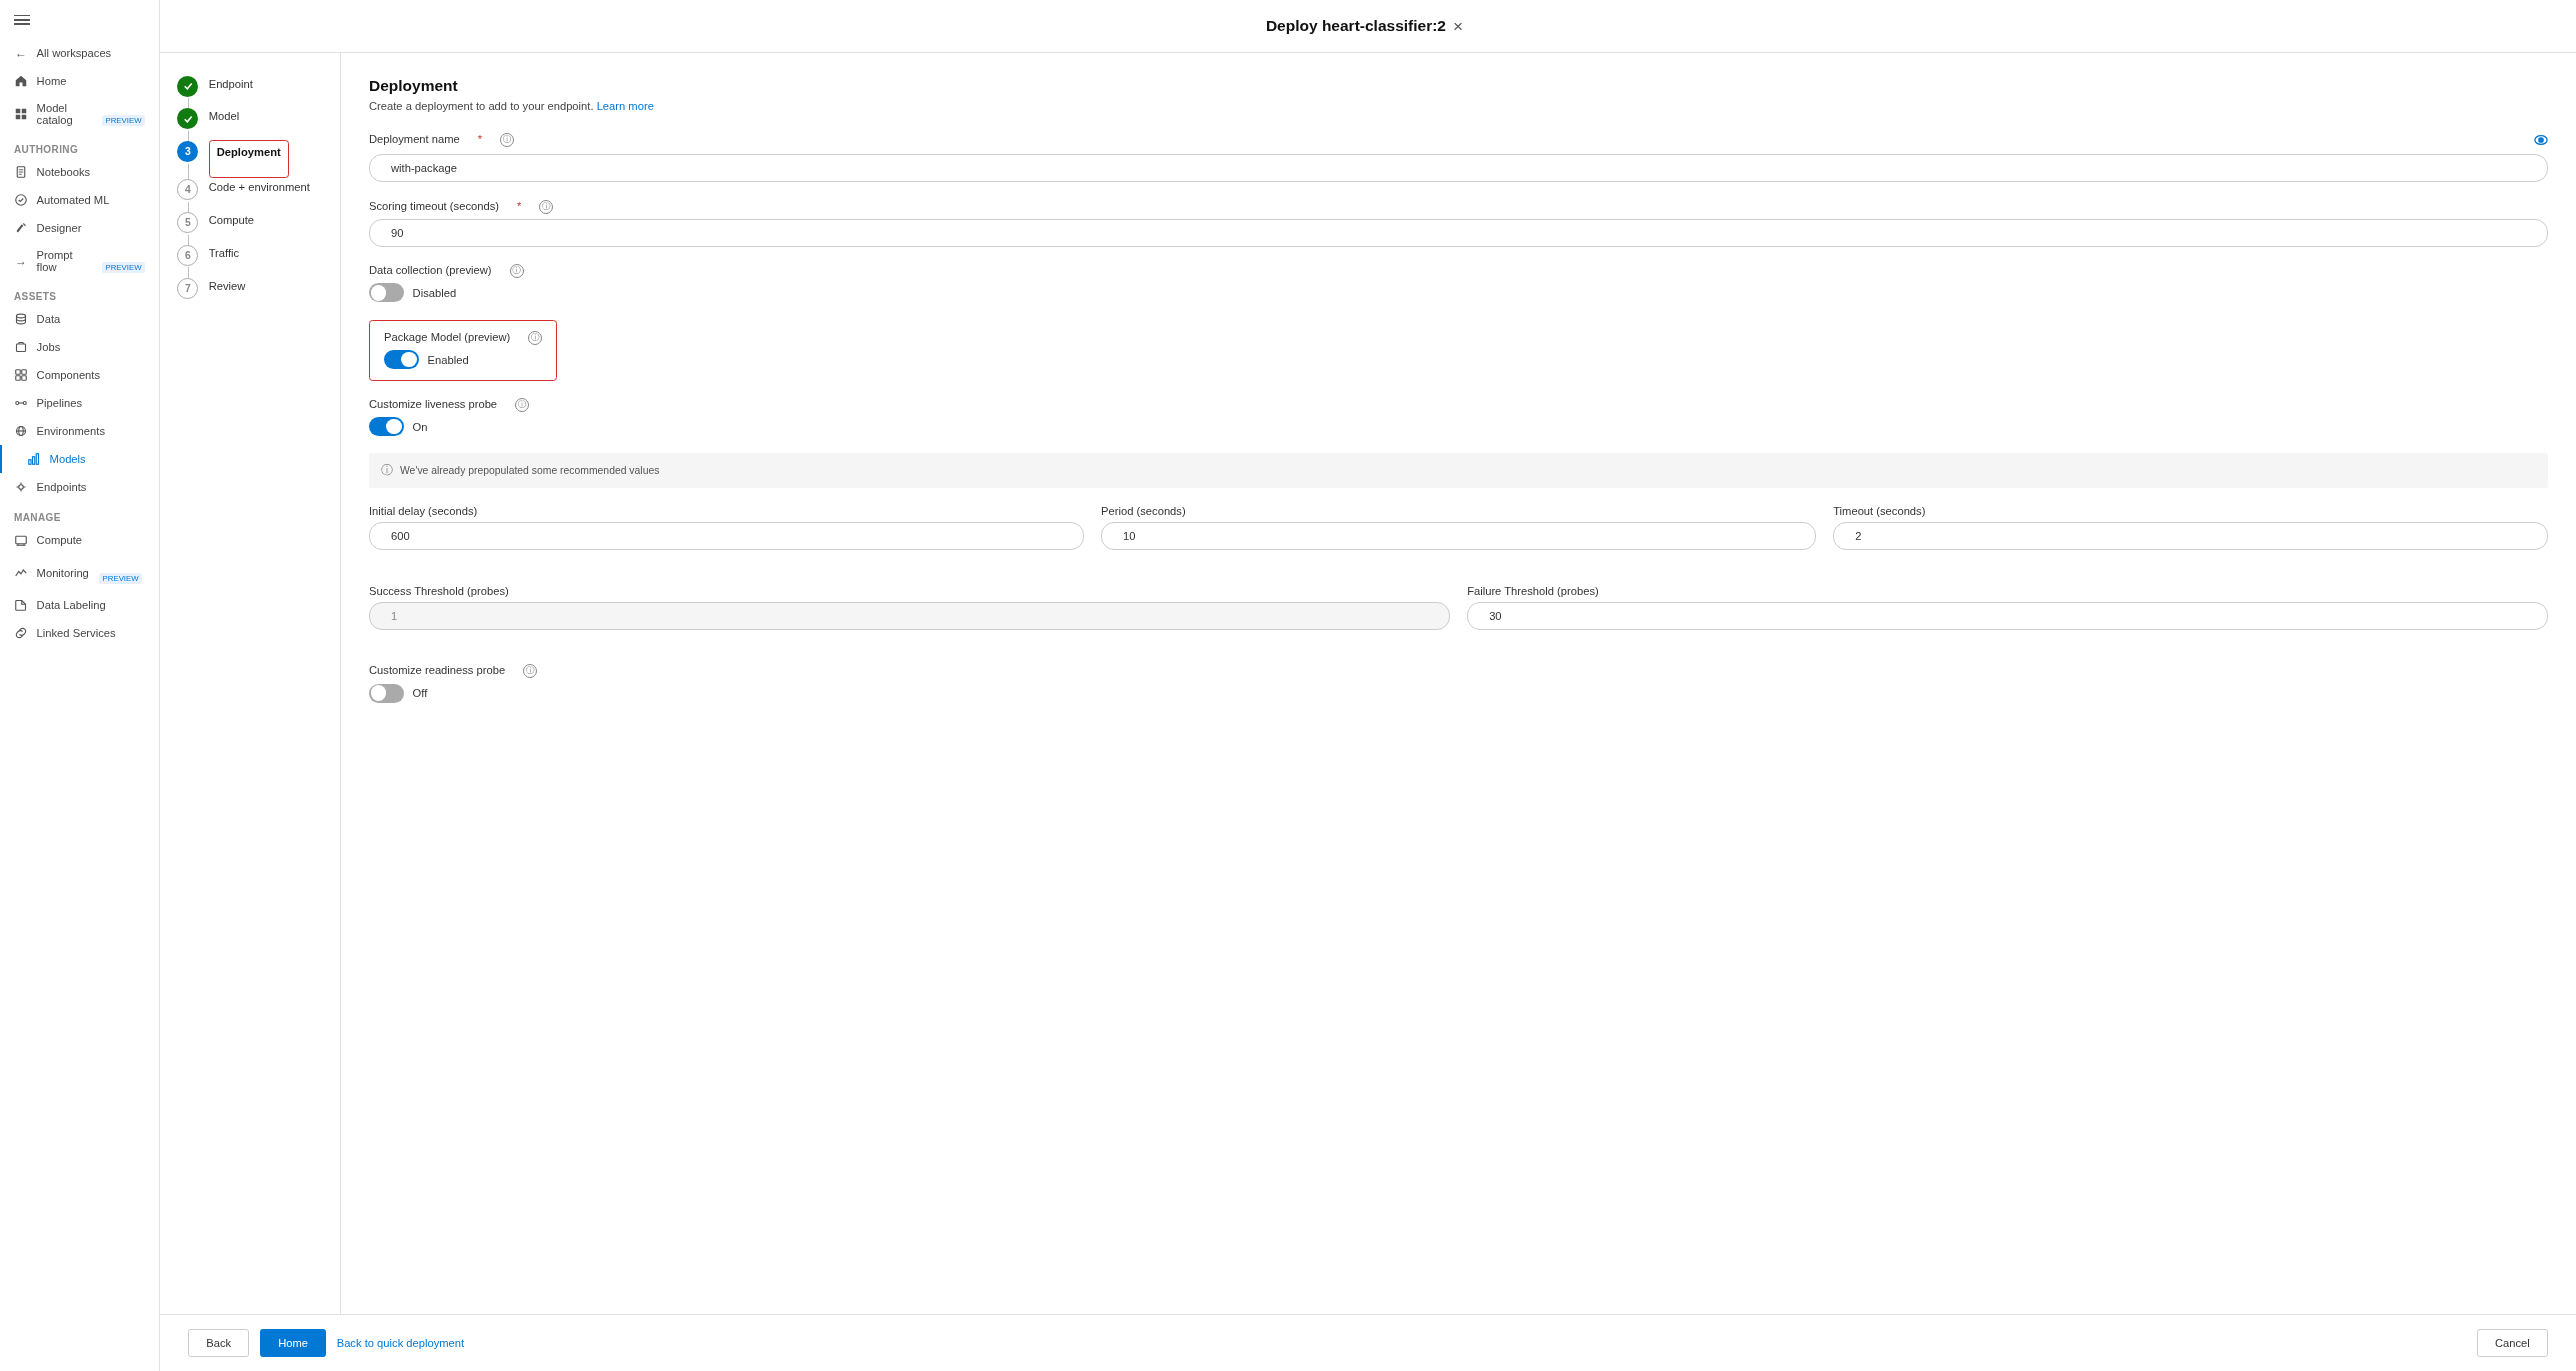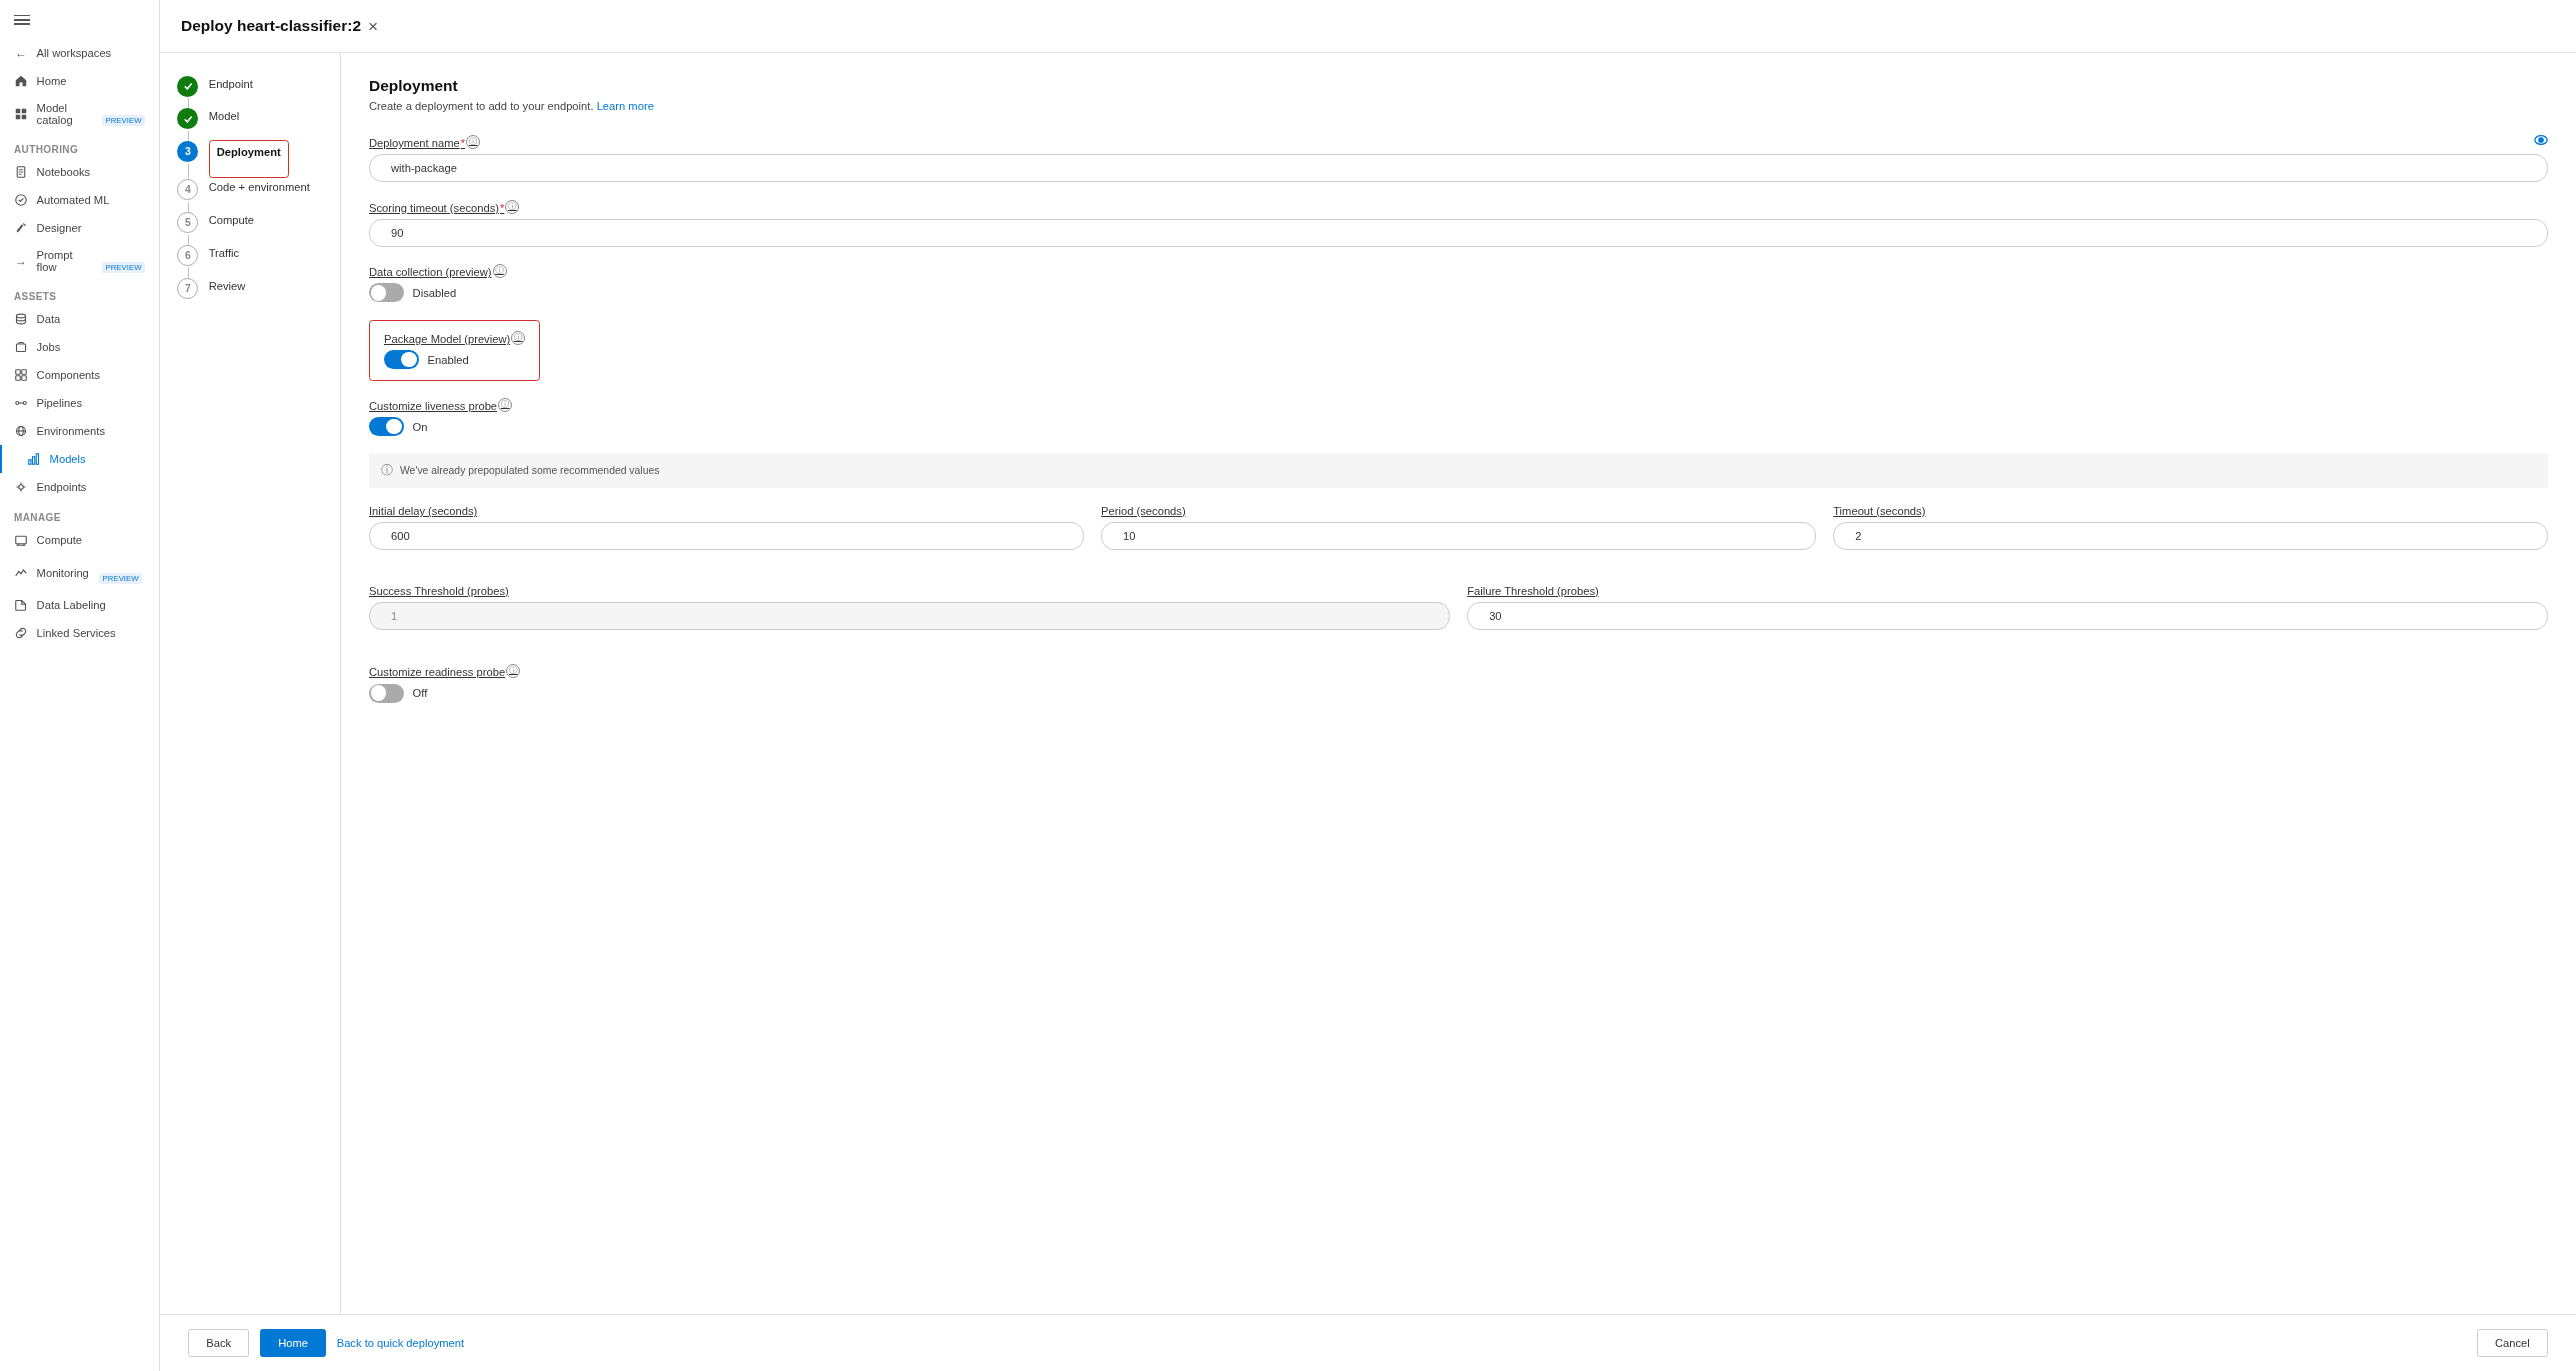--- a/index.html
+++ b/index.html
@@ -13,21 +13,21 @@
     .sidebar-item { display: flex; align-items: center; gap: 8.6px; padding: 7px 14px; cursor: pointer; color: #444; font-size: 11.2px; }
     .sidebar-item.active { color: #0078d4; border-left: 2.6px solid #0078d4; padding-left: 25px; }
     .sidebar-item .icon { width: 14px; height: 14px; display: flex; align-items: center; justify-content: center; color: #555; font-size: 12px; flex-shrink: 0; }
     .sidebar-item.active .icon { color: #0078d4; }
     .preview-badge { font-size: 7.8px; background: #e8f0fe; color: #0078d4; padding: 0.9px 3.5px; border-radius: 2.6px; margin-left: 1.7px; margin-top: 12px; }
 
     
     .main { flex: 1; display: flex; flex-direction: column; overflow: hidden; background: #fff; }
 
     
-    .dialog-header { display: flex; align-items: center; justify-content: flex-start; padding: 12px 21px; border-bottom: 0.9px solid #e0e0e0; background: #fff; }
+    .dialog-header { display: flex; align-items: center; justify-content: center; padding: 12px 21px; border-bottom: 0.9px solid #e0e0e0; background: #fff; }
     .dialog-title { font-size: 15.5px; font-weight: 600; color: #111; }
     .close-btn { background: none; border: none; cursor: pointer; font-size: 17.3px; color: #555; padding: 3.5px 7px; }
 
     
     .dialog-body { display: flex; flex: 1; overflow: hidden; }
 
     
     .steps-panel { width: 181px; padding: 21px 17.3px; border-right: 0.9px solid #e0e0e0; background: #fff; flex-shrink: 0; }
     .step-item { display: flex; align-items: flex-start; gap: 10.4px; margin-bottom: 0; position: relative; }
     .step-item:not(:last-child)::after { content: ''; position: absolute; left: 10.4px; top: 24px; width: 1.7px; height: 24px; background: #c0c0c0; }
@@ -39,21 +39,21 @@
     .step-label.active-label { font-weight: 600; color: #111; }
     .step-active-box { border: 1.7px solid #d32f2f; border-radius: 3.5px; padding: 1.7px 7px; }
 
     
     .content-panel { flex: 1; overflow-y: auto; padding: 24px 28px; background: #fff; }
     .section-title { font-size: 15.5px; font-weight: 600; color: #111; margin-bottom: 5.2px; }
     .section-desc { font-size: 11.2px; color: #444; margin-bottom: 21px; }
     .section-desc a { color: #0078d4; text-decoration: none; }
 
     .form-group { margin-bottom: 17.3px; }
-    .form-label { font-size: 11.2px; font-weight: 500; color: #333; margin-bottom: 5.2px; display: flex; align-items: flex-end; gap: 1px; text-decoration: underline; }
+    .form-label { font-size: 11.2px; font-weight: 500; color: #333; margin-bottom: 5.2px; display: flex; align-items: flex-start; gap: 18px; }
     .form-label .required { color: #d32f2f; }
     .info-icon { width: 14px; height: 14px; border-radius: 50%; border: 1.3px solid #888; display: inline-flex; align-items: center; justify-content: center; font-size: 8.6px; color: #888; cursor: pointer; flex-shrink: 0; }
     .form-input { width: 100%; border: 0.9px solid #ccc; border-radius: 13px; padding: 7px 21px; font-size: 11.2px; color: #333; background: #fff; outline: none; }
     .form-input.readonly { background: #f5f5f5; color: #888; }
     .input-wrapper { position: relative; }
 
     
     .toggle-row { display: flex; align-items: center; gap: 8.6px; margin-top: 3.5px; }
     .toggle { width: 35px; height: 19px; border-radius: 9.5px; position: relative; cursor: pointer; flex-shrink: 0; transition: background 0.2s; }
     .toggle.on { background: #0078d4; }

